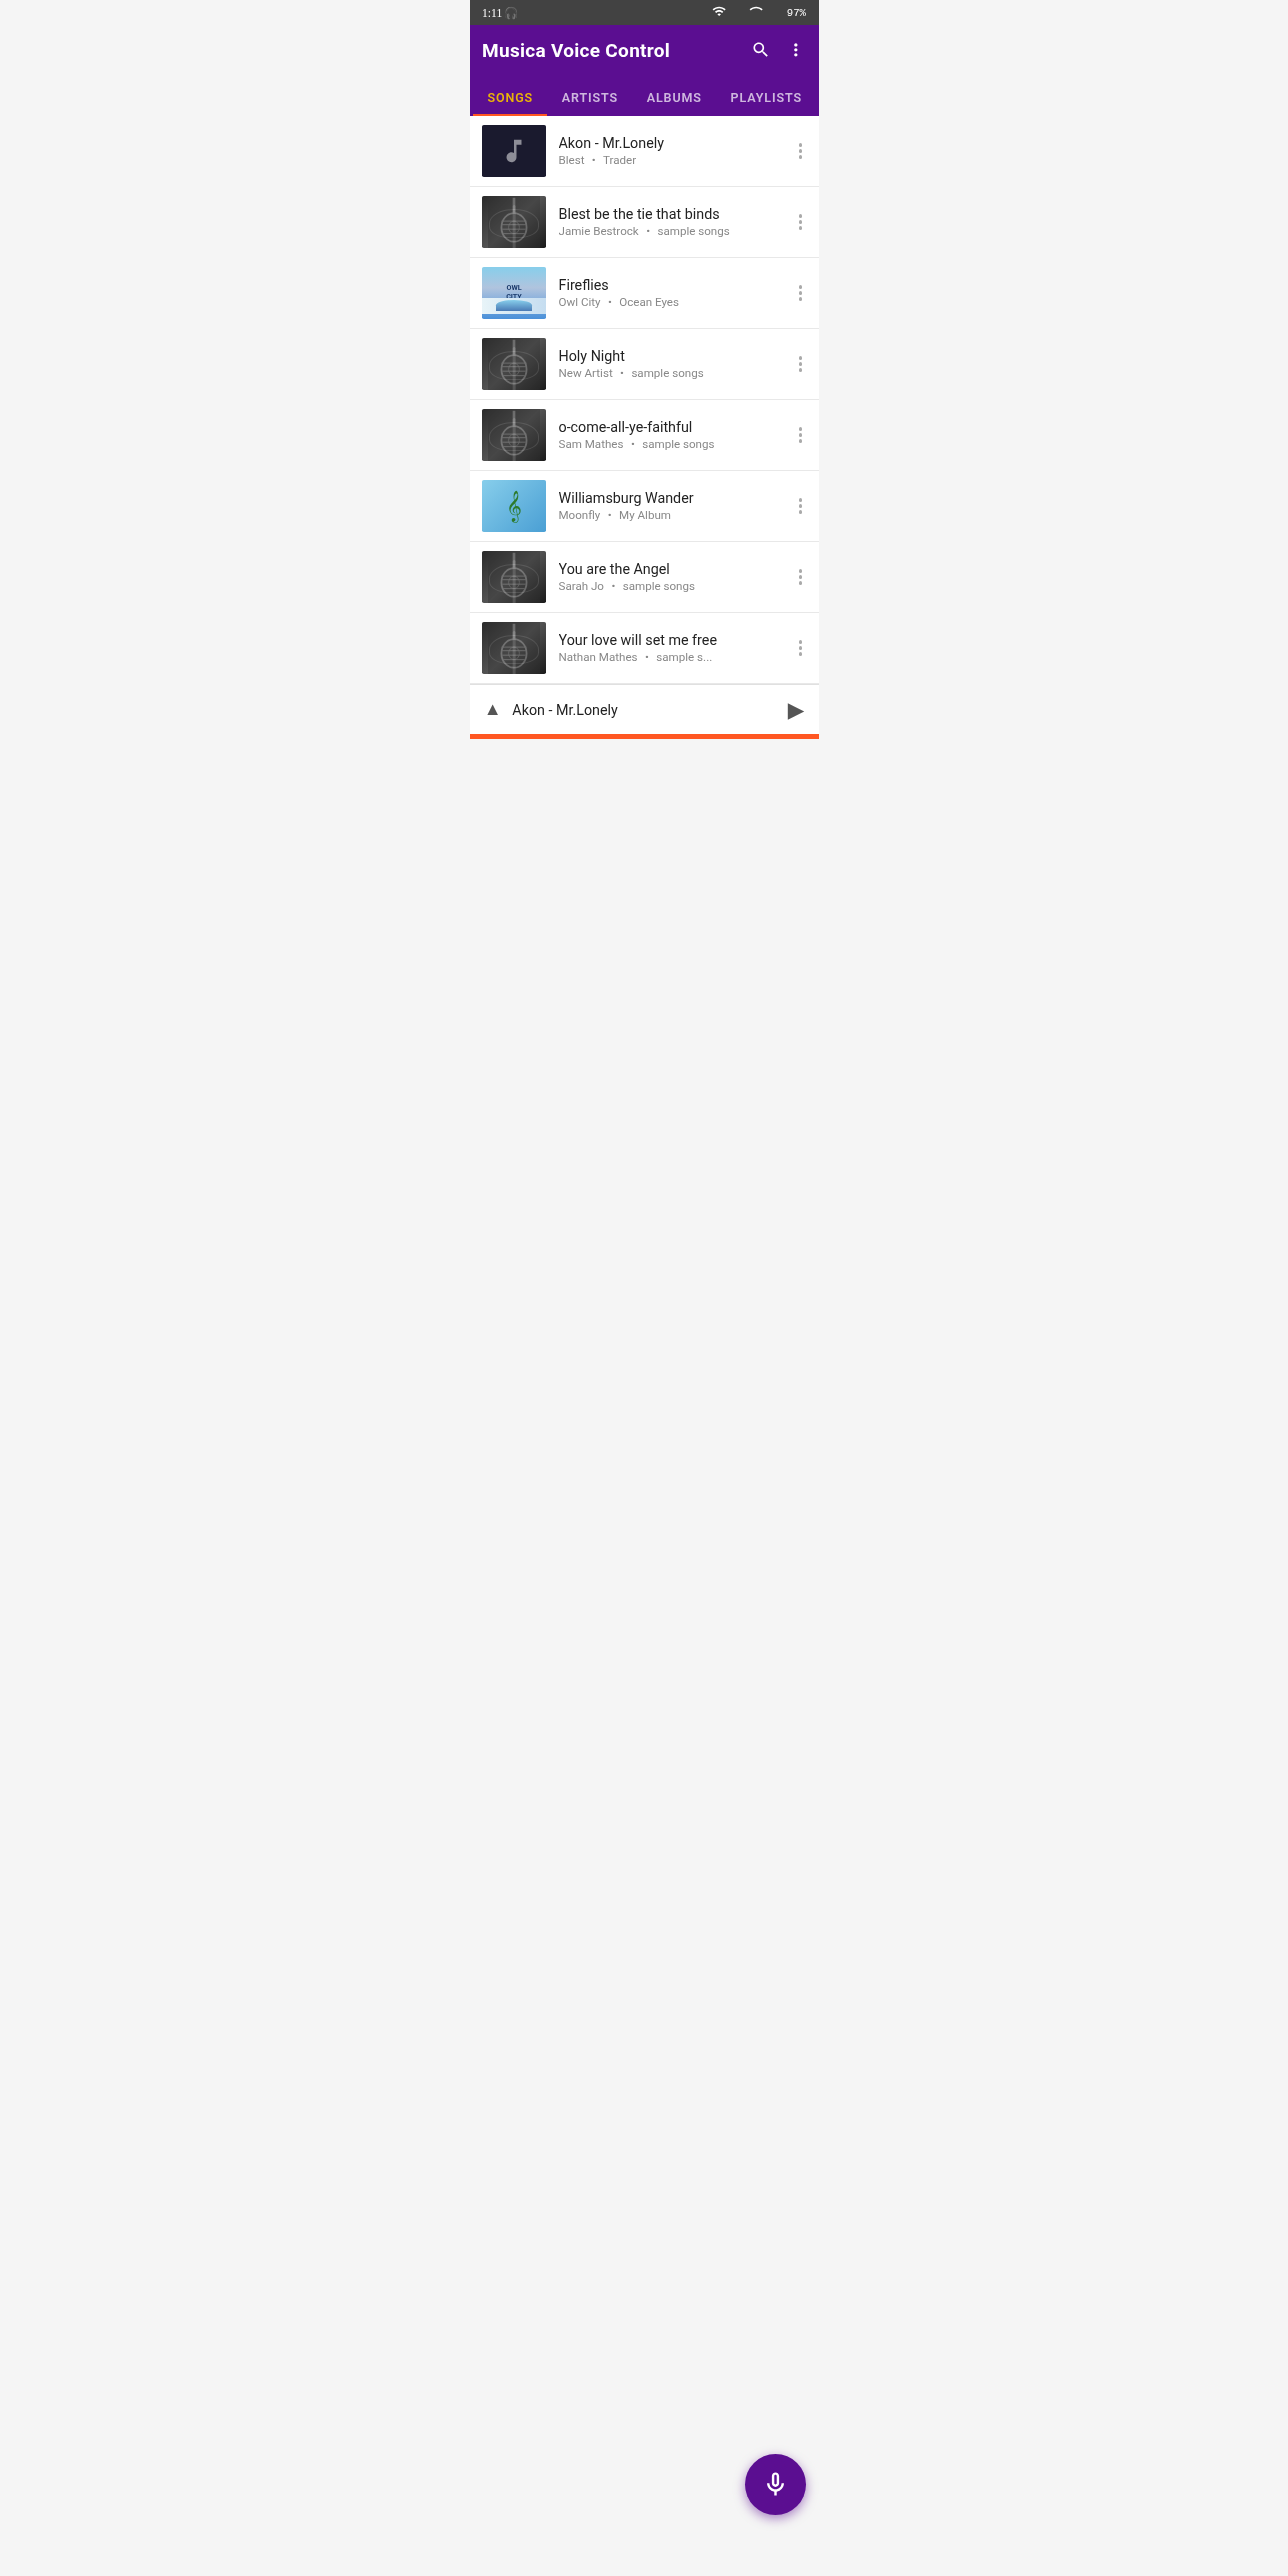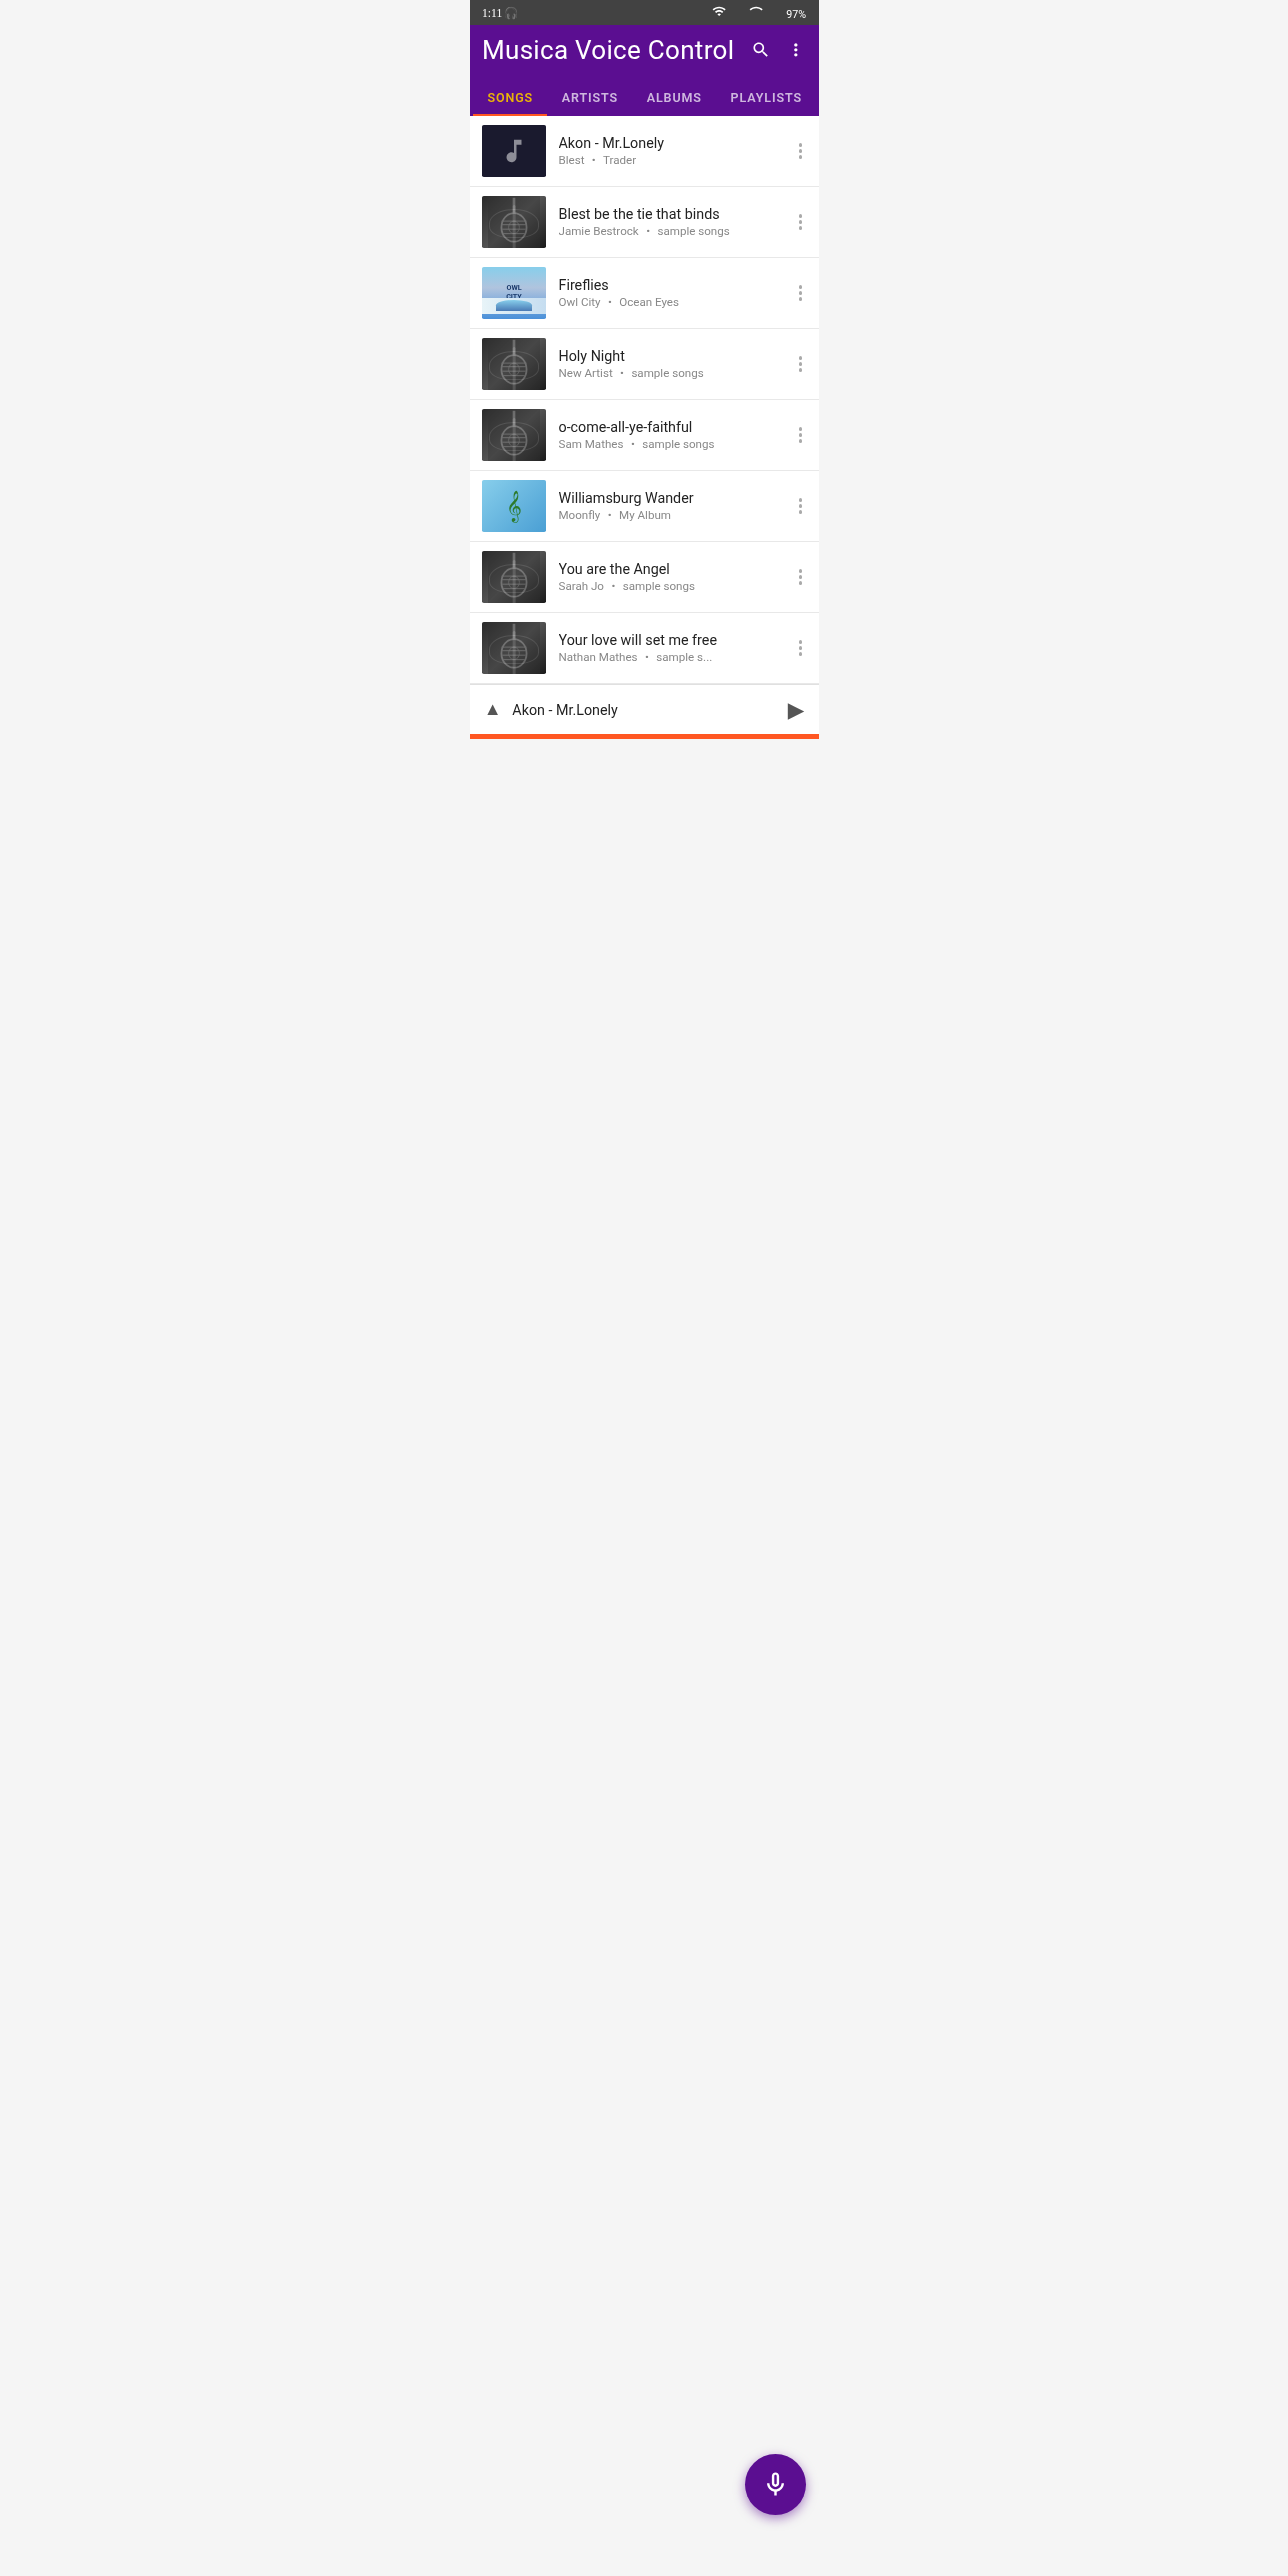--- a/index.html
+++ b/index.html
@@ -19,35 +19,35 @@
       background: #424242;
       color: white;
       display: flex;
       justify-content: space-between;
       align-items: center;
       padding: 5.4px 12.5px;
       font-size: 11.6px;
       height: 25px;
     }
     .status-left { display: flex; align-items: flex-end; gap: 2px; font-family: Liberation Serif, serif; }
-    .status-right { display: flex; align-items: flex-end; gap: 23px; }
+    .status-right { display: flex; align-items: center; gap: 23px; font-family: Liberation Mono, monospace; }
 
     
     .app-header {
       background: #5b0e91;
       color: white;
       display: flex;
       align-items: center;
       padding: 0 12.5px;
       height: 50px;
     }
     .app-title {
       flex: 1;
-      font-size: 26px;
-      font-weight: 400;
+      font-size: 19px;
+      font-weight: 700;
       letter-spacing: 0.3px;
     }
     .header-icons { display: flex; gap: 16px; align-items: center; }
     .icon-btn {
       color: white;
       background: none;
       border: none;
       cursor: pointer;
       font-size: 19.7px;
       display: flex;

